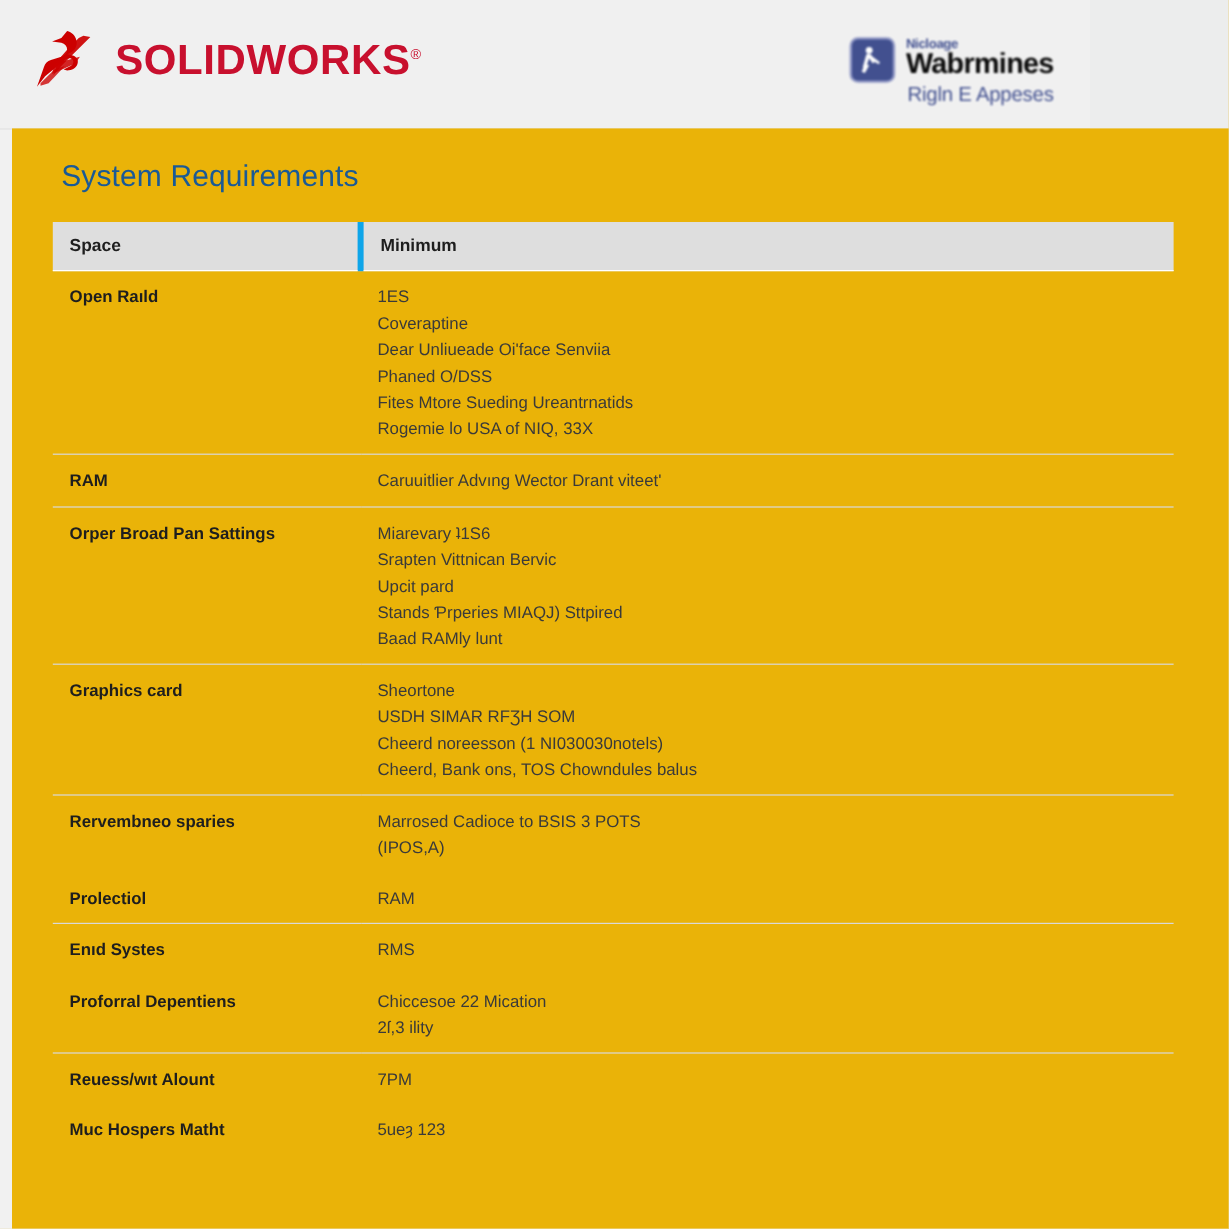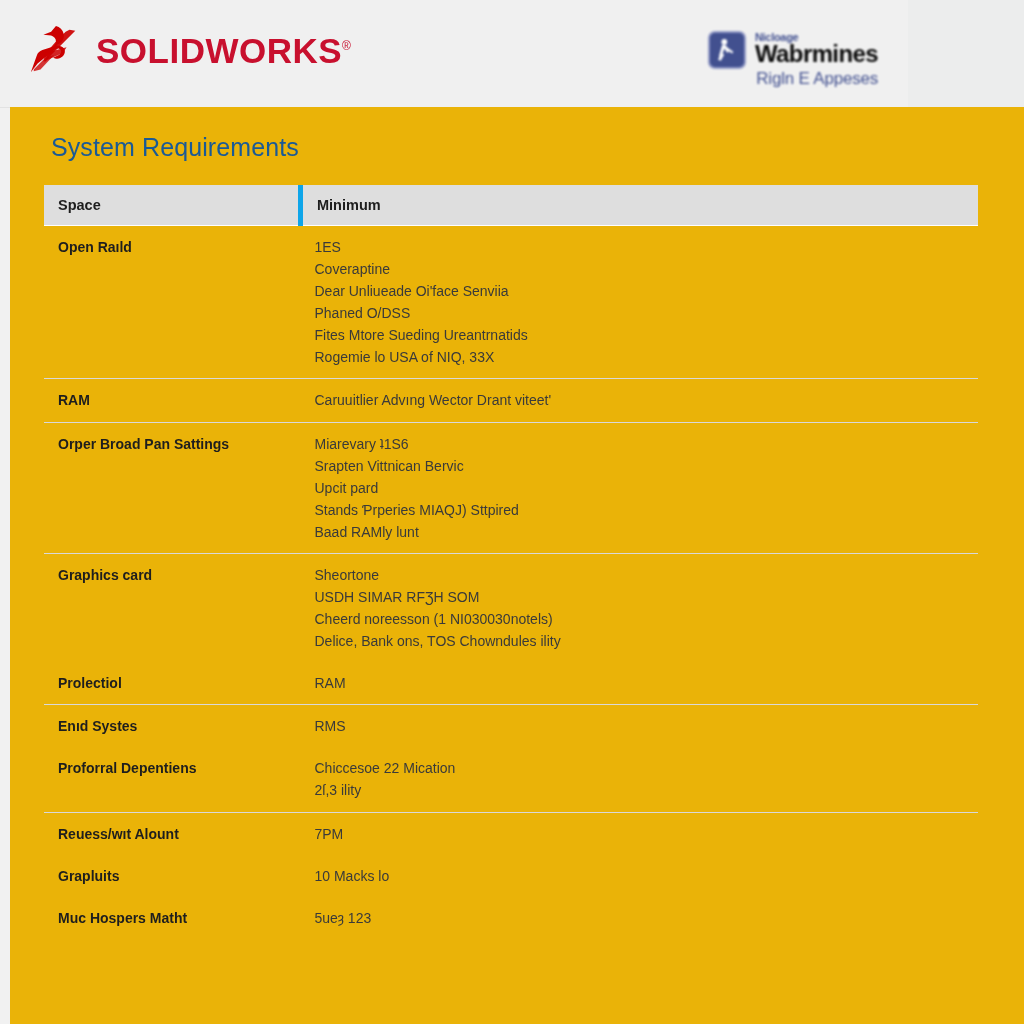--- a/index.html
+++ b/index.html
@@ -241,21 +241,28 @@
               <span class="cell-line tight">Stands Ƥrperies MIAQJ) Sttpired</span>
               <span class="cell-line tight">Baad RAMly lunt</span>
             </td>
           </tr>
           <tr class="sep">
             <td class="col-a">Graphics card</td>
             <td class="col-b">
               <span class="cell-line">Sheortone</span>
               <span class="cell-line tight">USDH SIMAR RFƷH SOM</span>
               <span class="cell-line tight">Cheerd noreesson (1 NI030030notels)</span>
-              <span class="cell-line tight">Delice, Bank ons, TOS Chowndules ility</span>
+              <span class="cell-line tight">Cheerd, Bank ons, TOS Chowndules balus</span>
+            </td>
+          </tr>
+          <tr class="sep">
+            <td class="col-a">Rervembneo sparies</td>
+            <td class="col-b">
+              <span class="cell-line">Marrosed Cadioce to BSIS 3 POTS</span>
+              <span class="cell-line tight">(IPOS,A)</span>
             </td>
           </tr>
           <tr>
             <td class="col-a">Prolectiol</td>
             <td class="col-b">
               <span class="cell-line">RAM</span>
             </td>
           </tr>
           <tr class="sep">
             <td class="col-a">Enıd Systes</td>
@@ -270,26 +277,20 @@
               <span class="cell-line tight">2ſ,3 ility</span>
             </td>
           </tr>
           <tr class="sep">
             <td class="col-a">Reuess/wıt Alount</td>
             <td class="col-b">
               <span class="cell-line">7PM</span>
             </td>
           </tr>
           <tr>
-            <td class="col-a">Grapluits</td>
-            <td class="col-b">
-              <span class="cell-line">10 Macks lo</span>
-            </td>
-          </tr>
-          <tr>
             <td class="col-a">Muc Hospers Matht</td>
             <td class="col-b">
               <span class="cell-line">5ueȝ 123</span>
             </td>
           </tr>
         </tbody>
     </table>
 
   </div>
 </div>

